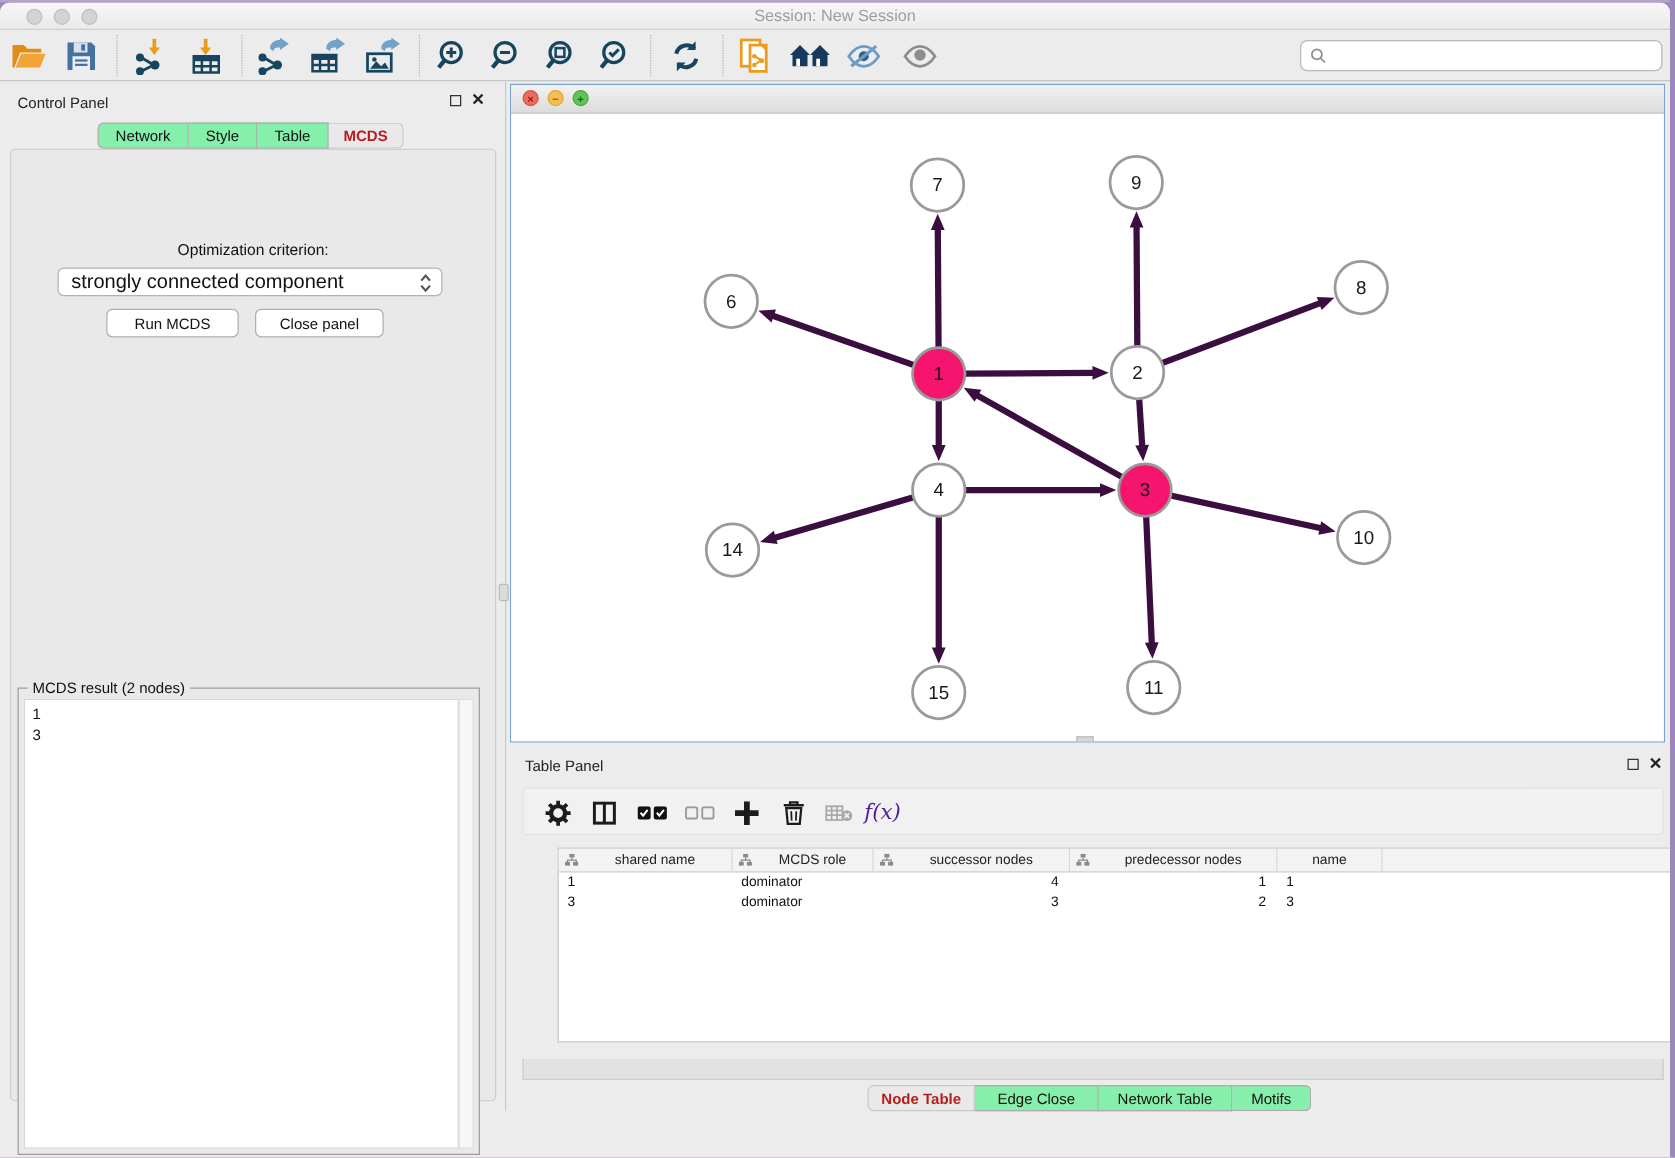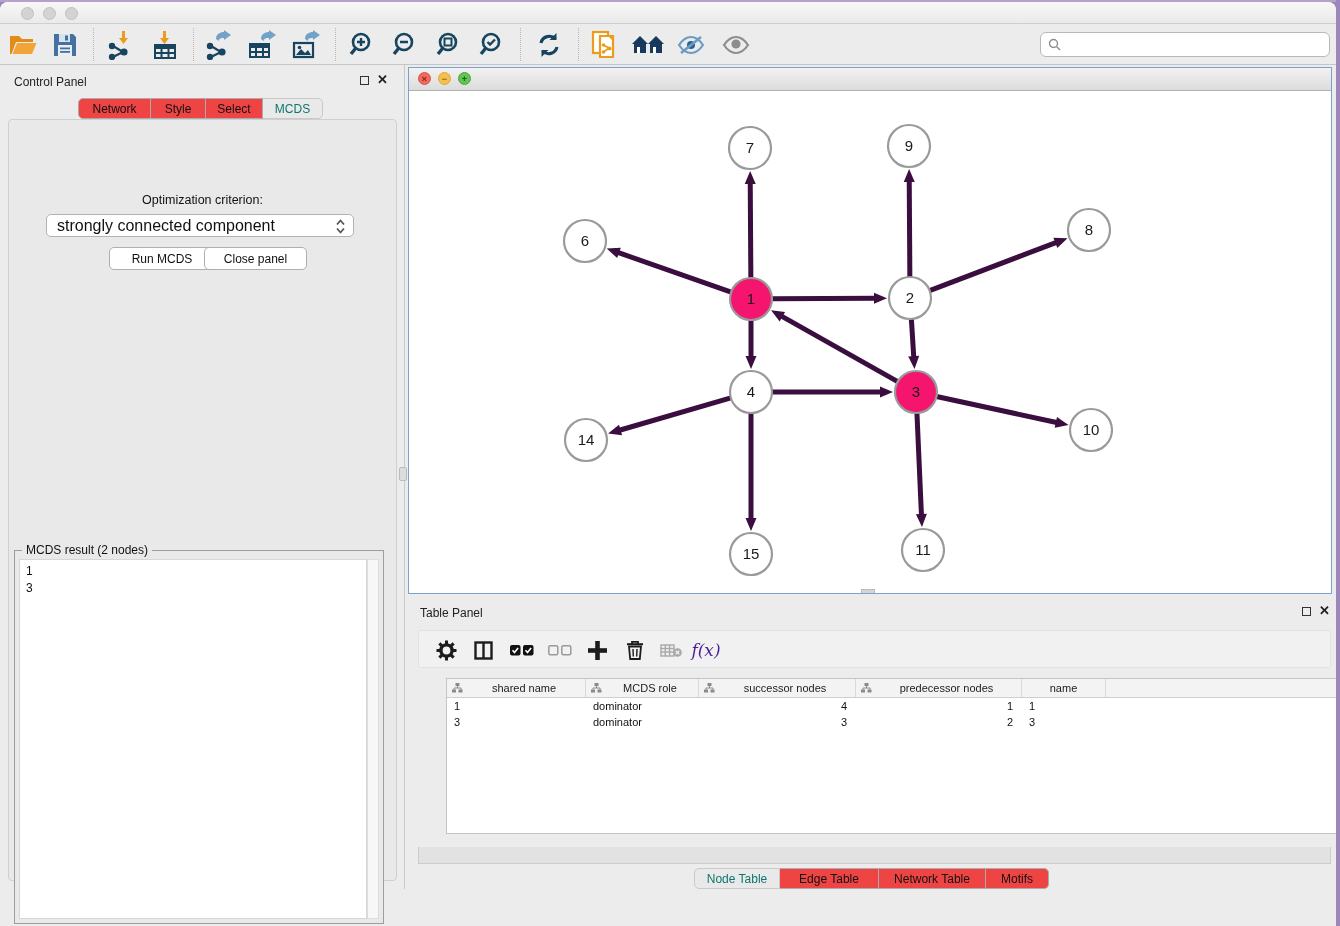--- a/index.html
+++ b/index.html
@@ -18,24 +18,24 @@
   .tb-sep { position:absolute; top:4px; height:33px; width:0; border-left:1px dotted #b5b5b5; }
   #search-box { position:absolute; left:1040px; top:8px; width:290px; height:25px; background:#fff; border:1px solid #b9b9b9; border-radius:6px; display:flex; align-items:center; padding-left:7px; }
   #search-box input { border:none; outline:none; flex:1; font-size:12px; margin-left:5px; font-family:"Liberation Sans",sans-serif; background:transparent; }
   
   .panel-title { font-size:12px; color:#222; }
   .float-btn { width:9px; height:9px; border:1.5px solid #333; display:inline-block; }
   .close-btn { font-size:13px; font-weight:bold; color:#222; line-height:9px; }
   
   #control-panel { position:absolute; left:0; top:63px; width:404px; height:824px; }
   .seg-tabs { position:absolute; display:flex; height:21px; }
-  .seg { border:1px solid #ababab; border-left:none; background:#ef4444; color:#111; font-size:12px; display:flex; align-items:center; justify-content:center; cursor:pointer; }
+  .seg { border:1px solid #ababab; border-left:none; background:#86efac; color:#111; font-size:12px; display:flex; align-items:center; justify-content:center; cursor:pointer; }
   .seg.first { border-left:1px solid #ababab; border-radius:5px 0 0 5px; }
   .seg.last { border-radius:0 5px 5px 0; }
-  .seg.disabled-active { background:#e9e9e9; color:#0f766e; border-color:#c9c9c9; }
+  .seg.disabled-active { background:#e9e9e9; color:#b91c1c; border-color:#c9c9c9;font-weight:bold; }
   #cp-body { position:absolute; left:8px; top:54px; width:389px; height:762px; background:#e9e9e9; border:1px solid #cfcfcf; border-radius:4px; }
   .mac-btn { background:#fff; border:1px solid #afafaf; border-radius:5px; font-size:12px; color:#111; display:flex; align-items:center; justify-content:center; cursor:pointer; }
   #criterion-select { position:absolute; left:37px; top:94px; width:308px; height:23px; background:#fff; border:1px solid #b3b3b3; border-radius:5px; font-size:16px; color:#111; display:flex; align-items:center; padding-left:10px; cursor:pointer; }
   .stepper { position:absolute; right:7px; top:3px; }
   #result-group { position:absolute; left:5px; top:430px; width:370px; height:374px; border:1px solid #9d9d9d; background:#e9e9e9; }
   #result-legend { position:absolute; left:7px; top:-8px; background:#e9e9e9; padding:0 4px; font-size:12px; color:#111; }
   #result-text { position:absolute; left:4px; top:8px; right:16px; bottom:4px; background:#fff; border:1px solid #d7d7d7; font-size:12px; color:#111; padding:3px 0 0 6px; white-space:pre; line-height:17px; }
   #result-scroll { position:absolute; top:8px; right:4px; bottom:4px; width:12px; background:#f7f7f7; border:1px solid #ddd; }
   
   #v-split { position:absolute; left:404px; top:63px; width:4px; height:824px; background:#ececec; border-left:1px solid #c9c9c9; }
@@ -75,20 +75,21 @@
 </style>
 </head>
 <body>
 
 <div id="app">
 
   <div id="titlebar">
     <span class="tl-gray" style="left:21px"></span>
     <span class="tl-gray" style="left:43px"></span>
     <span class="tl-gray" style="left:65px"></span>
+    <div id="win-title">Session: New Session</div>
   </div>
 
   <div id="toolbar">
     <div class="tb-icon" style="left:6px">
       <svg width="30" height="24" viewBox="0 0 30 24">
           <path d="M2 3h9l3 3h11v3H8L3.5 21H2z" fill="#e08c17"></path>
           <path d="M4.5 21L9 10h19.5L24 21z" fill="#f2a437"></path>
         </svg>
     </div>
     <div class="tb-icon" style="left:48px">
@@ -244,38 +245,38 @@
   </div>
 
   <div id="control-panel">
     <div class="abs panel-title" style="left:14px; top:10px">Control Panel</div>
     <span class="abs float-btn" style="left:360px; top:11px"></span>
     <span class="abs close-btn" style="left:377px; top:10px">✕</span>
 
     <div class="seg-tabs" style="left:78px; top:33px">
       <div class="seg first" style="width:73px">Network</div>
       <div class="seg" style="width:55px">Style</div>
-      <div class="seg" style="width:57px">Select</div>
+      <div class="seg" style="width:57px">Table</div>
       <div class="seg last disabled-active" style="width:60px">MCDS</div>
     </div>
 
     <div id="cp-body">
       <div class="abs" style="left:0; top:73px; width:100%; text-align:center; font-size:12.5px; color:#111">Optimization criterion:</div>
 
       <div id="criterion-select">
         <span>strongly connected component</span>
         <span class="stepper">
           <svg width="11" height="17" viewBox="0 0 11 17">
               <path d="M2 6.5L5.5 2.5L9 6.5" fill="none" stroke="#555" stroke-width="1.8"></path>
               <path d="M2 10.5L5.5 14.5L9 10.5" fill="none" stroke="#555" stroke-width="1.8"></path>
             </svg>
         </span>
       </div>
 
-      <div class="mac-btn abs" style="left:100px; top:127px; width:106px; height:23px">Run MCDS</div>
+      <div class="mac-btn abs" style="left:76px; top:127px; width:106px; height:23px">Run MCDS</div>
       <div class="mac-btn abs" style="left:195px; top:127px; width:103px; height:23px">Close panel</div>
 
       <div id="result-group">
         <div id="result-legend">MCDS result (2 nodes)</div>
         <div id="result-text">1
 3</div>
         <div id="result-scroll"></div>
       </div>
     </div>
   </div>
@@ -478,21 +479,21 @@
             <div class="tcell right" style="width: 157px;">3</div>
             <div class="tcell right" style="width: 166px;">2</div>
             <div class="tcell left" style="width: 84px;">3</div>
           </div>
         </div>
     </div>
     <div id="tfoot"></div>
 
     <div class="seg-tabs" style="left:286px; top:266px">
       <div class="seg first disabled-active" style="width:86px">Node Table</div>
-      <div class="seg" style="width:99px">Edge Table</div>
+      <div class="seg" style="width:99px">Edge Close</div>
       <div class="seg" style="width:107px">Network Table</div>
       <div class="seg last" style="width:63px">Motifs</div>
     </div>
   </div>
 
 </div>
 
 <div id="desk-top"></div>
 <div id="desk-right"></div>
 

